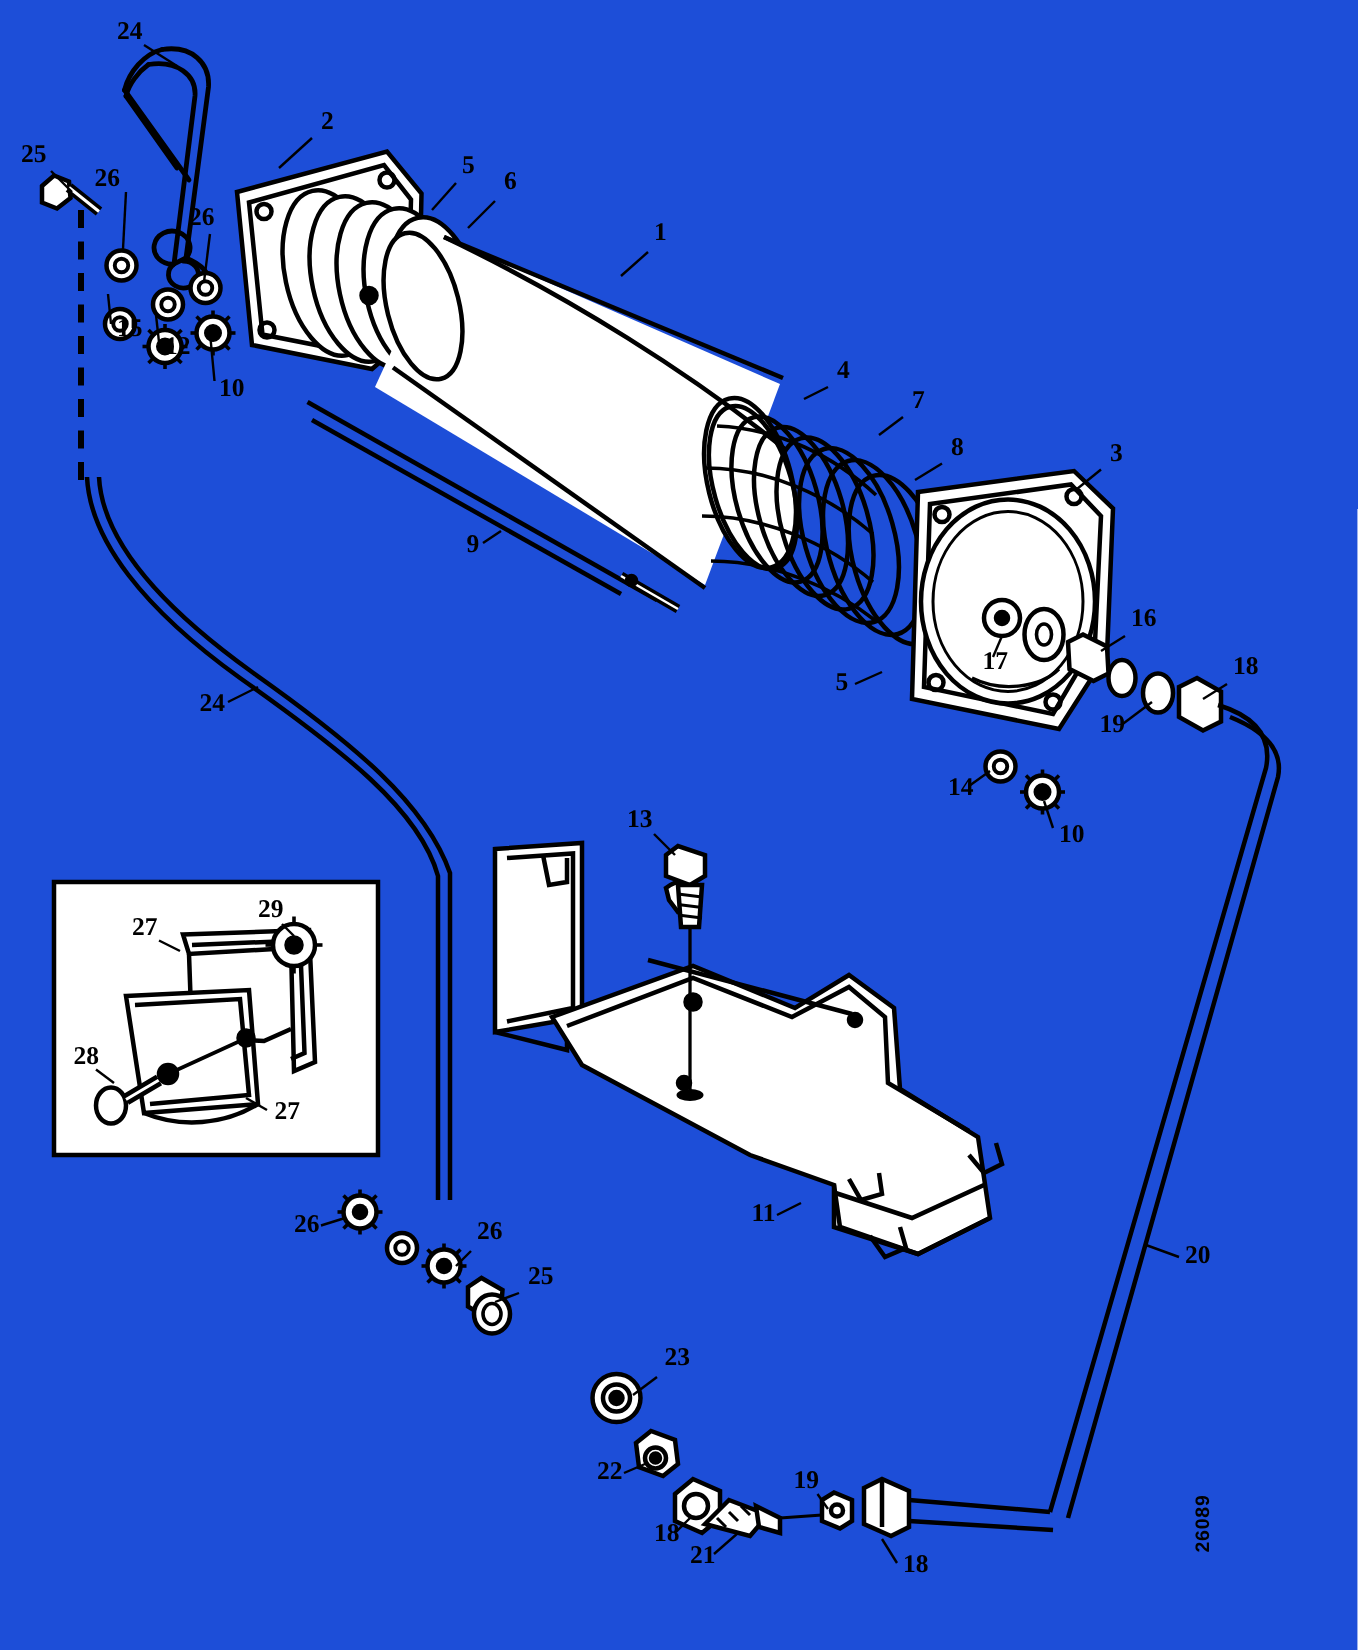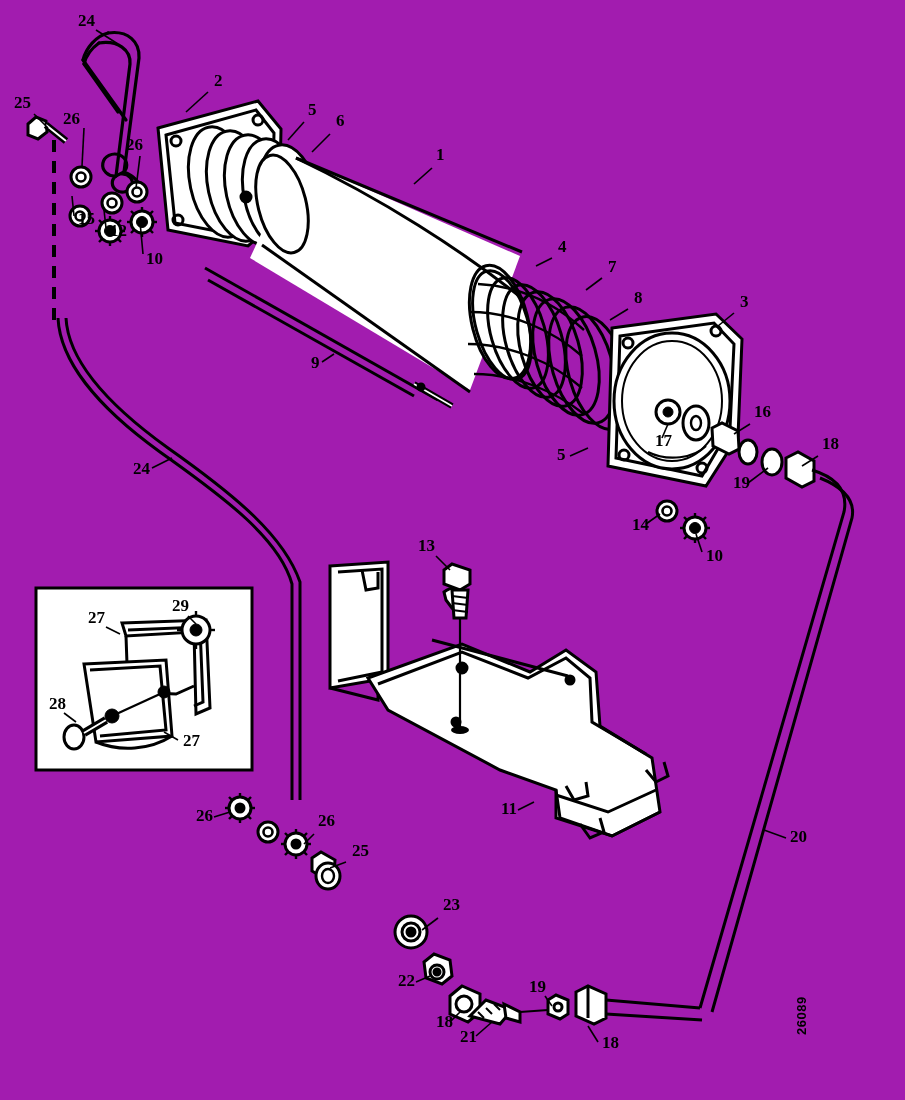--- a/index.html
+++ b/index.html
@@ -1,18 +1,18 @@
 <!DOCTYPE html>
 <html><head>
 <meta charset="utf-8">
 <style>
   html,body{margin:0;padding:0;background:#fff;}
   body{width:905px;height:1100px;overflow:hidden;
        font-family:"Liberation Serif",serif;}
-  #sheet{position:relative;width:905px;height:1100px;background:#a21caf;}
+  #sheet{position:relative;width:905px;height:1100px;background:#1d4ed8;}
   svg{display:block;}
   .lbl{font-family:"Liberation Serif",serif;font-weight:bold;font-size:17px;fill:#000;}
   .idnum{font-family:"Liberation Sans",sans-serif;font-weight:bold;font-size:13px;fill:#000;
          letter-spacing:.5px;}
 </style>
 </head>
 <body>
 
 <div id="sheet">
 

